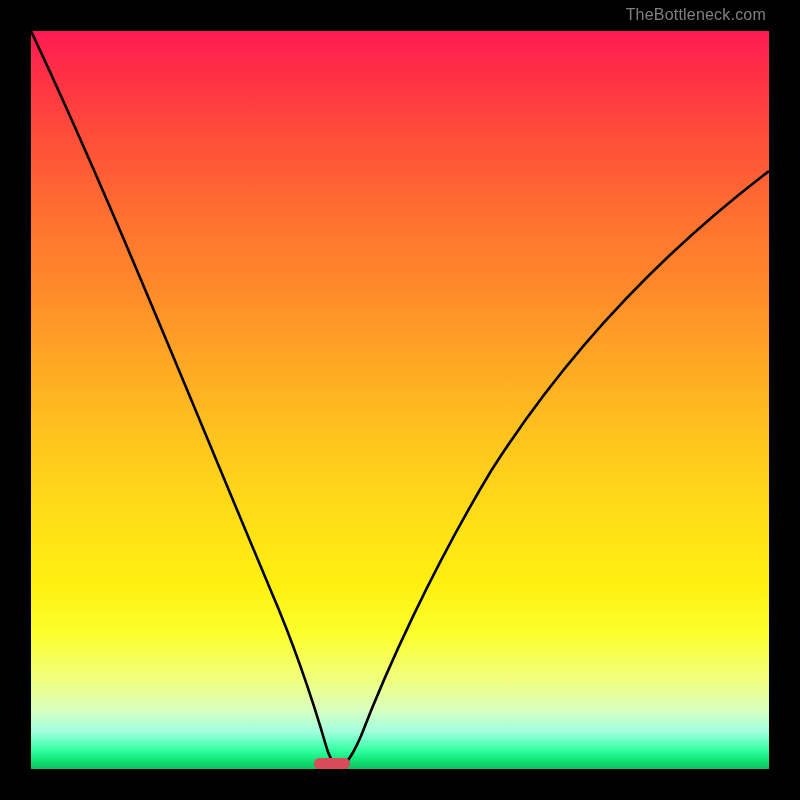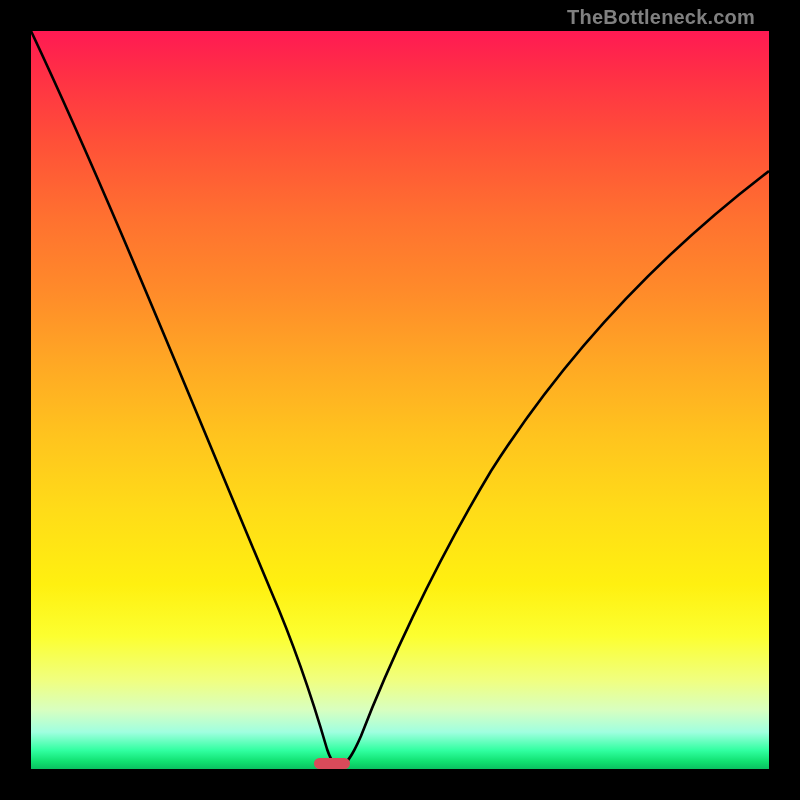--- a/index.html
+++ b/index.html
@@ -55,24 +55,24 @@
   .curve-svg {
     position: absolute;
     top: 0;
     left: 0;
     width: 100%;
     height: 100%;
   }
   .watermark {
     position: absolute;
     top: 6px;
-    right: 45px;
+    right: 34px;
     color: #808080;
-    font-size: 20px;
-    font-weight: 700;
+    font-size: 16px;
+    font-weight: 400;
     letter-spacing: 0.2px;
   }
   .marker {
     position: absolute;
     background: #d94a5a;
     border-radius: 6px;
   }
 </style>
 </head>
 <body>

